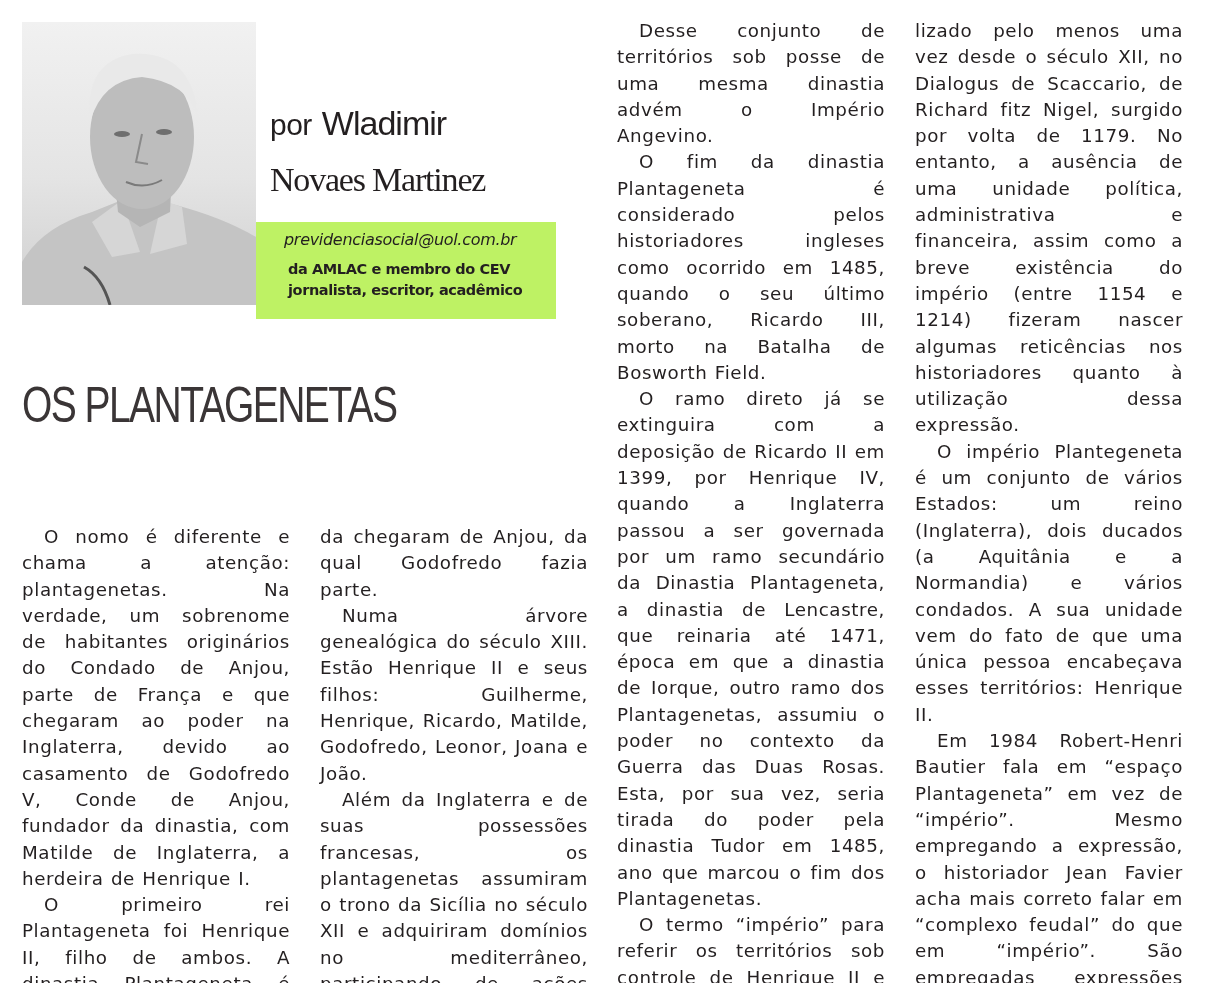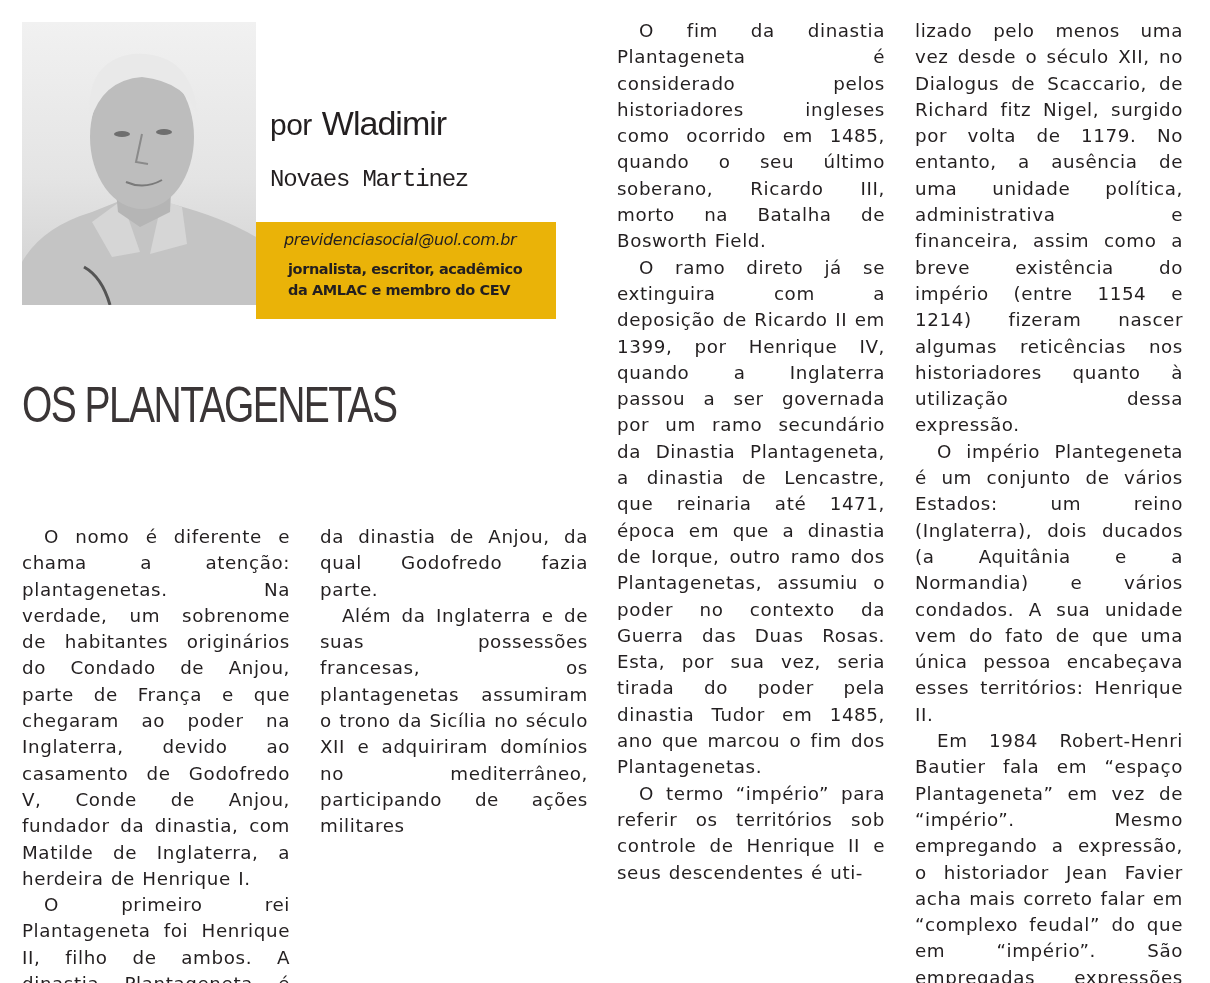--- a/index.html
+++ b/index.html
@@ -8,24 +8,24 @@
 
   
   .photo { position:absolute; left:22px; top:22px; width:234px; height:283px;
            background:linear-gradient(180deg,#f1f1f1 0%,#e4e4e4 55%,#cfcfcf 100%);
            overflow:hidden; }
   .photo svg { position:absolute; left:0; top:0; }
   .byline { position:absolute; left:270px; top:98px; line-height:50px; }
   .byline .por { font-family:"Liberation Sans", sans-serif; font-weight:normal;
                  font-size:30px; letter-spacing:-0.5px; margin-right:10px; }
   .byline .name { font-family:"Liberation Sans", sans-serif; font-size:34px; letter-spacing:-1px; }
-  .byline .line2 { display:block; font-family:Liberation Mono, monospace;
-                   font-size:24px; letter-spacing:-1.2px; }
+  .byline .line2 { display:block; font-family:Liberation Serif, serif;
+                   font-size:34px; letter-spacing:-1.2px; }
   .infobox { position:absolute; left:256px; top:222px; width:300px; height:97px;
-             background:#eab308; }
+             background:#bef264; }
   .email { position:absolute; left:28px; top:8px; font-style:italic; font-size:16px;
            font-family:"DejaVu Sans", sans-serif; letter-spacing:-0.3px; color:#231f20; }
   .role { position:absolute; left:32px; top:37px; font-weight:bold; font-size:14.5px;
           line-height:21px; font-family:"DejaVu Sans", sans-serif; letter-spacing:-0.4px; }
 
   
   .headline { position:absolute; left:22px; top:376px; margin:0;
               font-family:"Liberation Sans", sans-serif; font-weight:normal;
               font-size:50px; letter-spacing:-2px; color:#3a3536;
               transform:scaleX(0.78); transform-origin:left top; }
@@ -69,38 +69,40 @@
 </div>
 
 <div class="byline">
   <span class="por">por</span><span class="name">Wladimir</span>
   <span class="line2">Novaes Martinez</span>
 </div>
 
 <div class="infobox">
   <div class="email">previdenciasocial@uol.com.br</div>
   <div class="role">
+    <div>da AMLAC e membro do CEV</div>
     <div>jornalista, escritor, acadêmico</div>
-    <div>da AMLAC e membro do CEV</div>
   </div>
 </div>
 
 <h1 class="headline">OS PLANTAGENETAS</h1>
 
 <div class="col col1">
   <p>O nomo é diferente e chama a atenção: plantagenetas. Na verdade, um sobrenome de habitantes originários do Condado de Anjou, parte de França e que chegaram ao poder na Inglaterra, devido ao casamento de Godofredo V, Conde de Anjou, fundador da dinastia, com Matilde de Inglaterra, a herdeira de Henrique I.</p>
   <p>O primeiro rei Plantageneta foi Henrique II, filho de ambos. A dinastia Plantageneta é um ramo</p>
 </div>
 
 <div class="col col2">
-  <p class="cont">da dinastia de Anjou, da qual Godofredo fazia parte.</p>
+  <p class="cont">da chegaram de Anjou, da qual Godofredo fazia parte.</p>
+  <p>Numa árvore genealógica do século XIII. Estão Henrique II e seus filhos: Guilherme, Henrique, Ricardo, Matilde, Godofredo, Leonor, Joana e João.</p>
   <p>Além da Inglaterra e de suas possessões francesas, os plantagenetas assumiram o trono da Sicília no século XII e adquiriram domínios no mediterrâneo, participando de ações militares</p>
 </div>
 
 <div class="col col3">
+  <p>Desse conjunto de territórios sob posse de uma mesma dinastia advém o Império Angevino.</p>
   <p>O fim da dinastia Plantageneta é considerado pelos historiadores ingleses como ocorrido em 1485, quando o seu último soberano, Ricardo III,  morto na Batalha de Bosworth Field.</p>
   <p>O ramo direto já se extinguira com a deposição de Ricardo II em 1399, por Henrique IV, quando a Inglaterra passou a ser governada por um ramo secundário da Dinastia Plantageneta, a dinastia de Lencastre, que reinaria até 1471, época em que a dinastia de Iorque, outro ramo dos Plantagenetas, assumiu o poder no contexto da Guerra das Duas Rosas. Esta, por sua vez, seria tirada do poder pela dinastia Tudor em 1485, ano que marcou o fim dos Plantagenetas.</p>
   <p>O termo “império” para referir os territórios sob controle de Henrique II e seus descendentes é uti-</p>
 </div>
 
 <div class="col col4">
   <p class="cont">lizado pelo menos uma vez desde o século XII, no Dialogus de Scaccario, de Richard fitz Nigel, surgido por volta de 1179. No entanto, a ausência de uma unidade política, administrativa e financeira, assim como a breve existência do império (entre 1154 e 1214) fizeram nascer algumas reticências nos historiadores quanto à utilização dessa expressão.</p>
   <p>O império Plantegeneta é um conjunto de vários Estados: um reino (Inglaterra), dois ducados (a Aquitânia e a Normandia) e vários condados. A sua unidade vem do fato de que uma única pessoa encabeçava esses territórios: Henrique II.</p>
   <p>Em 1984 Robert-Henri Bautier fala em “espaço Plantageneta” em vez de “império”. Mesmo empregando a expressão, o historiador Jean Favier acha mais correto falar em “complexo feudal” do que em “império”. São empregadas expressões tais como “estado” ou “federação”.</p>
 </div>

